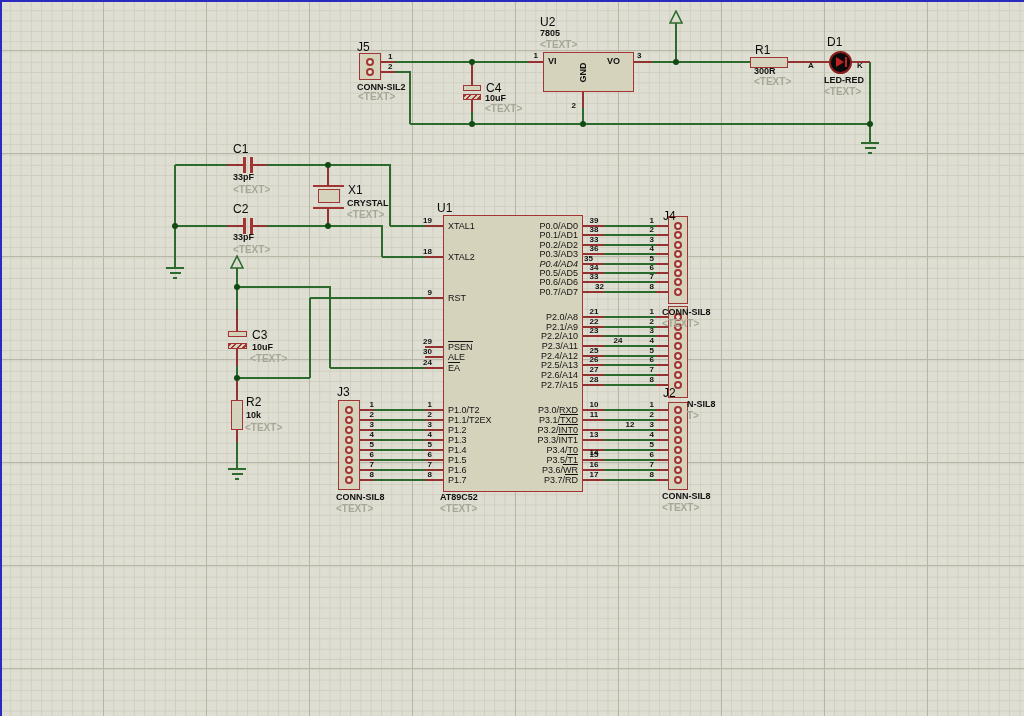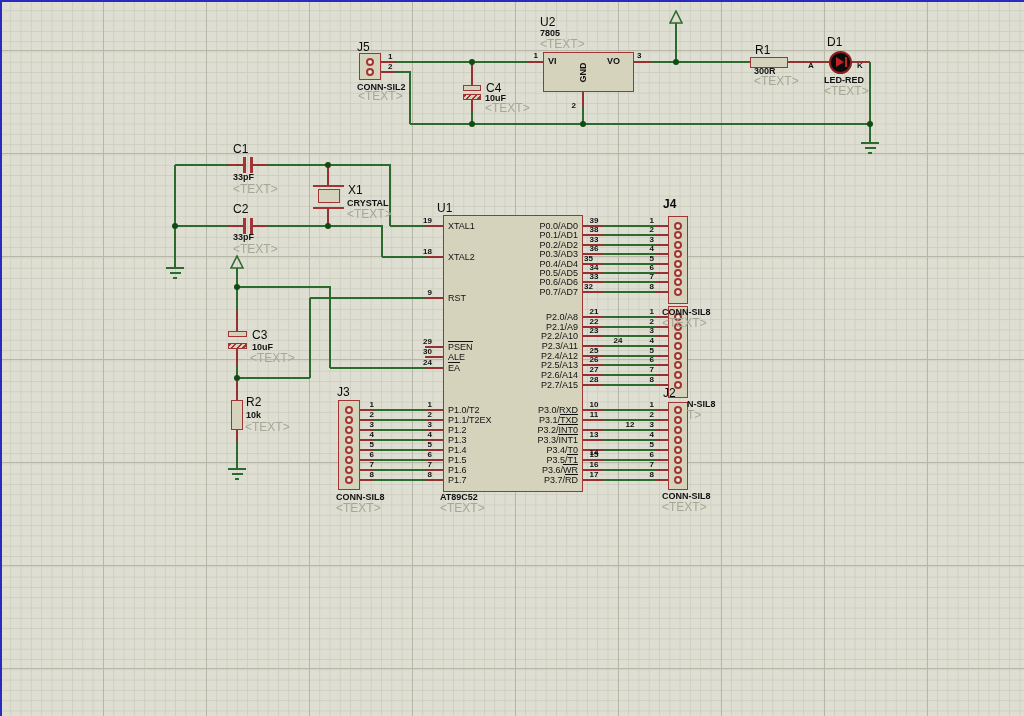--- a/index.html
+++ b/index.html
@@ -9,21 +9,21 @@
       linear-gradient(#b7b7a8 1px, transparent 1px),
       linear-gradient(90deg,#b7b7a8 1px, transparent 1px),
       linear-gradient(#cfcfc1 1px, transparent 1px),
       linear-gradient(90deg,#cfcfc1 1px, transparent 1px);
     background-size:103px 103px,103px 103px,10.3px 10.3px,10.3px 10.3px;
     background-position:0 50px,0 0,0 0,0 0;
     font-family:"Liberation Sans","DejaVu Sans",sans-serif;}
   .a{position:absolute;}
   .ref{font-size:12px;color:#0a0a0a;white-space:nowrap;line-height:12px;}
   .val{font-size:9px;font-weight:700;color:#111;white-space:nowrap;line-height:9px;}
-  .ph{font-size:12px;font-weight:400;color:#a7a798;white-space:nowrap;line-height:9px;}
+  .ph{font-size:10px;font-weight:700;color:#a7a798;white-space:nowrap;line-height:9px;}
   .num{font-size:8px;font-weight:700;color:#111;line-height:8px;height:8px;white-space:nowrap;}
   .pname{font-size:9px;color:#111;line-height:10px;white-space:nowrap;}
   .ov{border-top:1px solid #111;}
   .body{background:#d6d3bd;border:1px solid #a33434;box-sizing:border-box;}
   .ring{box-sizing:border-box;border:2px solid #a33434;background:#e9e7d8;border-radius:50%;}
   .dotj{background:#134a13;border-radius:50%;}
 </style>
 </head>
 <body>
 
@@ -152,29 +152,29 @@
       <div class="a num" style="left: 584px; top: 226px; width: 20px; text-align: center;">38</div>
       <div class="a pname" style="left: 455px; top: 230px; width: 123px; text-align: right;">P0.1/AD1</div>
       <div class="a" style="left: 583px; top: 244px; width: 21px; height: 2px; background: rgb(148, 50, 50);"></div>
       <div class="a num" style="left: 584px; top: 236px; width: 20px; text-align: center;">33</div>
       <div class="a pname" style="left: 455px; top: 240px; width: 123px; text-align: right;">P0.2/AD2</div>
       <div class="a" style="left: 583px; top: 253px; width: 21px; height: 2px; background: rgb(148, 50, 50);"></div>
       <div class="a num" style="left: 584px; top: 245px; width: 20px; text-align: center;">36</div>
       <div class="a pname" style="left: 455px; top: 249px; width: 123px; text-align: right;">P0.3/AD3</div>
       <div class="a" style="left: 583px; top: 263px; width: 21px; height: 2px; background: rgb(148, 50, 50);"></div>
       <div class="a num" style="left: 584px; top: 255px; width: 20px; text-align: left;">35</div>
-      <div class="a pname" style="left: 455px; top: 259px; width: 123px; text-align: right;">P0.4/AD4</div>
+      <div class="a pname" style="left: 455px; top: 259px; width: 123px; text-align: right; font-style: italic;">P0.4/AD4</div>
       <div class="a" style="left: 583px; top: 272px; width: 21px; height: 2px; background: rgb(148, 50, 50);"></div>
       <div class="a num" style="left: 584px; top: 264px; width: 20px; text-align: center;">34</div>
       <div class="a pname" style="left: 455px; top: 268px; width: 123px; text-align: right;">P0.5/AD5</div>
       <div class="a" style="left: 583px; top: 281px; width: 21px; height: 2px; background: rgb(148, 50, 50);"></div>
       <div class="a num" style="left: 584px; top: 273px; width: 20px; text-align: center;">33</div>
       <div class="a pname" style="left: 455px; top: 277px; width: 123px; text-align: right;">P0.6/AD6</div>
       <div class="a" style="left: 583px; top: 291px; width: 21px; height: 2px; background: rgb(148, 50, 50);"></div>
-      <div class="a num" style="left: 584px; top: 283px; width: 20px; text-align: left;">32</div>
+      <div class="a num" style="left: 584px; top: 283px; width: 20px; text-align: right;">32</div>
       <div class="a pname" style="left: 455px; top: 287px; width: 123px; text-align: right;">P0.7/AD7</div>
       <div class="a" style="left: 583px; top: 316px; width: 21px; height: 2px; background: rgb(148, 50, 50);"></div>
       <div class="a num" style="left: 584px; top: 308px; width: 20px; text-align: center;">21</div>
       <div class="a pname" style="left: 455px; top: 312px; width: 123px; text-align: right;">P2.0/A8</div>
       <div class="a" style="left: 583px; top: 326px; width: 21px; height: 2px; background: rgb(148, 50, 50);"></div>
       <div class="a num" style="left: 584px; top: 318px; width: 20px; text-align: center;">22</div>
       <div class="a pname" style="left: 455px; top: 322px; width: 123px; text-align: right;">P2.1/A9</div>
       <div class="a" style="left: 583px; top: 335px; width: 21px; height: 2px; background: rgb(148, 50, 50);"></div>
       <div class="a num" style="left: 584px; top: 327px; width: 20px; text-align: center;">23</div>
       <div class="a pname" style="left: 455px; top: 331px; width: 123px; text-align: right;">P2.2/A10</div>
@@ -406,21 +406,21 @@
       <div class="a ph" style="left: 250px; top: 354px;">&lt;TEXT&gt;</div>
       <div class="a ref" style="left: 246px; top: 396px;">R2</div>
       <div class="a val" style="left: 246px; top: 411px;">10k</div>
       <div class="a ph" style="left: 245px; top: 423px;">&lt;TEXT&gt;</div>
       <div class="a ref" style="left: 437px; top: 202px;">U1</div>
       <div class="a val" style="left: 440px; top: 493px;">AT89C52</div>
       <div class="a ph" style="left: 440px; top: 504px;">&lt;TEXT&gt;</div>
       <div class="a ref" style="left: 337px; top: 386px;">J3</div>
       <div class="a val" style="left: 336px; top: 493px;">CONN-SIL8</div>
       <div class="a ph" style="left: 336px; top: 504px;">&lt;TEXT&gt;</div>
-      <div class="a ref" style="left: 663px; top: 198px; font-weight: bold;">J4</div>
+      <div class="a ref" style="left: 663px; top: 210px;">J4</div>
       <div class="a val" style="left: 662px; top: 308px;">CONN-SIL8</div>
       <div class="a ph" style="left: 662px; top: 319px;">&lt;TEXT&gt;</div>
       <div class="a ref" style="left: 663px; top: 387px;">J2</div>
       <div class="a val" style="left: 662px; top: 492px;">CONN-SIL8</div>
       <div class="a ph" style="left: 662px; top: 503px;">&lt;TEXT&gt;</div>
       <div class="a val" style="left: 687px; top: 400px;">N-SIL8</div>
       <div class="a ph" style="left: 687px; top: 411px;">T&gt;</div>
       <div class="a num" style="left: 808px; top: 62px;">A</div>
       <div class="a num" style="left: 857px; top: 62px;">K</div>
     </div>

